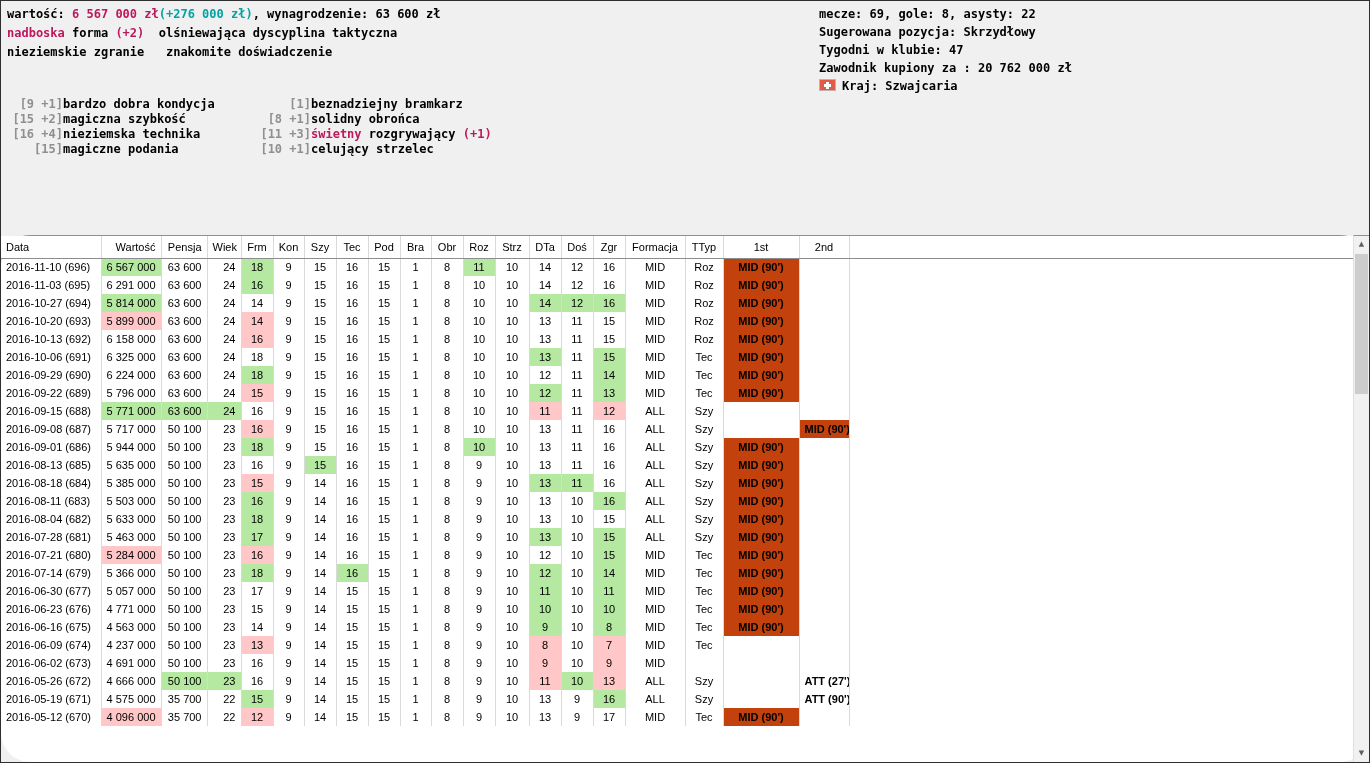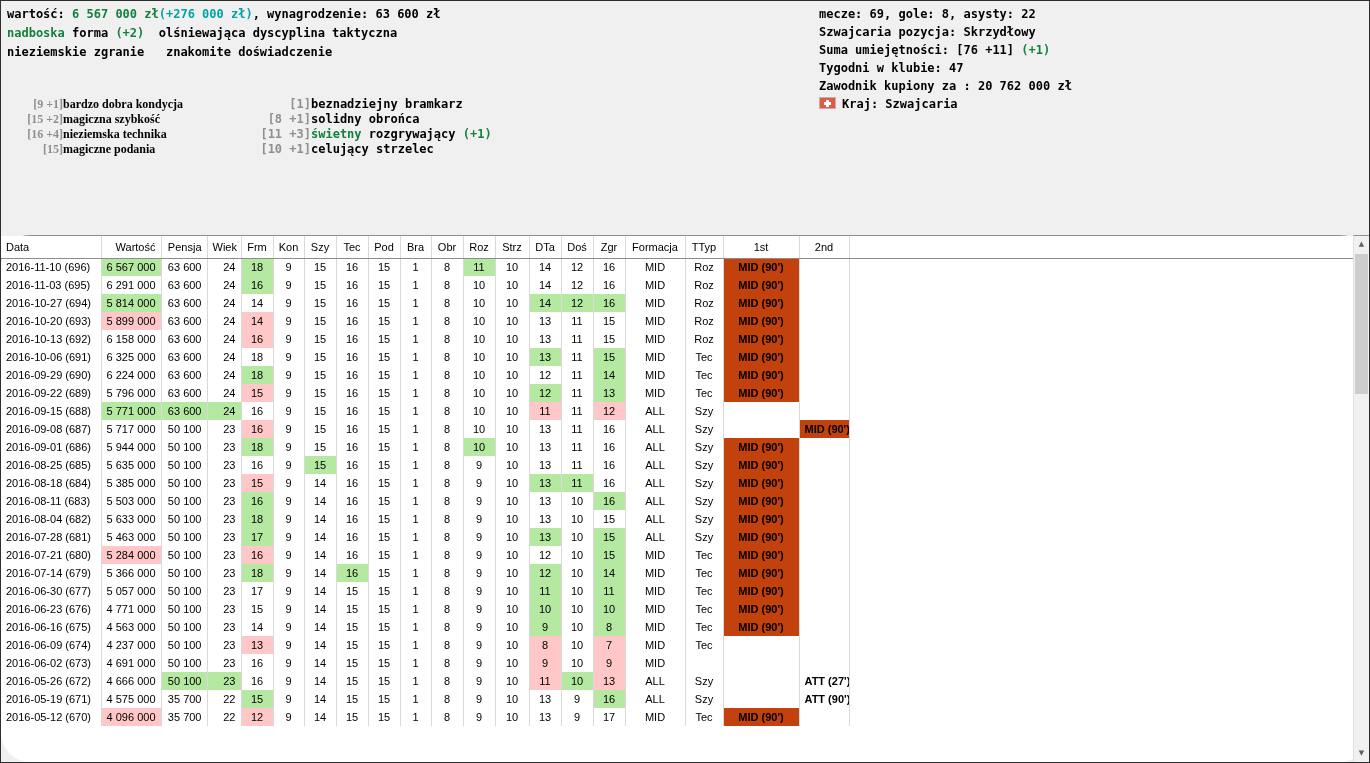--- a/index.html
+++ b/index.html
@@ -1,30 +1,30 @@
 <!DOCTYPE html>
 <html><head>
 <meta charset="utf-8">
 <style>
   html,body{margin:0;padding:0;}
   body{width:1370px;height:763px;overflow:hidden;background:#dcdcdc;}
   *{box-sizing:border-box;}
   .window{position:relative;width:1370px;height:763px;background:#f0f0f0;border:1px solid #2e2e2e;overflow:hidden;font-family:"DejaVu Sans Mono",monospace;}
   .c-k{color:#000000;}
-  .c-g{color:#15803d;}
+  .c-g{color:#be185d;}
   .c-t{color:#00a3a3;}
   .c-gray{color:#8f8f8f;}
   #header-lines{position:absolute;left:6px;top:4px;font-size:12px;font-weight:bold;}
   .hline{height:19px;line-height:19px;white-space:pre;}
   .flag{display:inline-block;width:17px;height:12px;margin-right:6px;vertical-align:-1px;border:1px solid #c0b0b0;
         background:linear-gradient(#fff,#fff) 50% 50%/7px 3px no-repeat,
                    linear-gradient(#fff,#fff) 50% 50%/3px 7px no-repeat,
                    #e05a46;}
   .skills-col{position:absolute;top:96px;font-size:12px;font-weight:bold;}
-  #skills-left{left:6px;font-family:Liberation Serif, serif;}
+  #skills-left{left:6px;}
   #skills-right{left:258px;}
   .skill-line{height:15px;line-height:15px;white-space:pre;}
   .skill-num{display:inline-block;text-align:right;}
   #skills-left .skill-num{width:56px;}
   #skills-right .skill-num{width:52px;}
   .right-block{position:absolute;left:818px;top:4px;font-size:12px;font-weight:bold;}
   .iline{height:18px;line-height:18px;white-space:pre;}
   .table-area{position:absolute;left:0;right:0;top:234px;bottom:0;background:#ffffff;border-top:1px solid #909090;border-radius:29px;}
   .grid{border-collapse:collapse;table-layout:fixed;width:1352px;font-family:"Liberation Sans","DejaVu Sans",sans-serif;font-size:11px;color:#000;}
   .grid th{height:22px;font-weight:normal;border-bottom:1px solid #8c8c8c;border-right:1px solid #d9d9d9;padding:0 5px;overflow:hidden;white-space:nowrap;background:#ffffff;}
@@ -63,22 +63,21 @@
   <div id="skills-right" class="skills-col">
       <div class="skill-line"><span class="skill-num c-gray">[1]</span><span class="c-k">beznadziejny bramkarz</span></div>
       <div class="skill-line"><span class="skill-num c-gray">[8 +1]</span><span class="c-k">solidny obrońca</span></div>
       <div class="skill-line"><span class="skill-num c-gray">[11 +3]</span><span class="c-g">świetny</span><span class="c-k"> rozgrywający </span><span class="c-g">(+1)</span></div>
       <div class="skill-line"><span class="skill-num c-gray">[10 +1]</span><span class="c-k">celujący strzelec</span></div>
     </div>
 
   <div class="right-block">
     <div id="info-lines">
         <div class="iline"><span class="c-k">mecze: 69, gole: 8, asysty: 22</span></div>
-        <div class="iline"><span class="c-k">Szwajcaria pozycja: Skrzydłowy</span></div>
-        <div class="iline"><span class="c-k">Suma umiejętności: [76 +11] </span><span class="c-g">(+1)</span></div>
+        <div class="iline"><span class="c-k">Sugerowana pozycja: Skrzydłowy</span></div>
         <div class="iline"><span class="c-k">Tygodni w klubie: 47</span></div>
         <div class="iline"><span class="c-k">Zawodnik kupiony za : 20 762 000 zł</span></div>
       </div>
     <div class="country-block">
       <div class="iline"><span class="flag"></span><span class="c-k">Kraj: Szwajcaria</span></div>
     </div>
   </div>
 
   <div class="table-area">
     <table class="grid">
@@ -355,21 +354,21 @@
             <td class="al-c ci-13">13</td>
             <td class="al-c ci-14">11</td>
             <td class="al-c ci-15">16</td>
             <td class="al-c ci-16">ALL</td>
             <td class="al-c ci-17">Szy</td>
             <td class="al-c ci-18 hl-y">MID (90')</td>
             <td class="al-c ci-19"></td>
             <td class="filler"></td>
           </tr>
           <tr>
-            <td class="al-l ci-0">2016-08-25 (685)</td>
+            <td class="al-l ci-0">2016-08-13 (685)</td>
             <td class="al-r ci-1">5 635 000</td>
             <td class="al-r ci-2">50 100</td>
             <td class="al-r ci-3">23</td>
             <td class="al-c ci-4">16</td>
             <td class="al-c ci-5">9</td>
             <td class="al-c ci-6 hl-g">15</td>
             <td class="al-c ci-7">16</td>
             <td class="al-c ci-8">15</td>
             <td class="al-c ci-9">1</td>
             <td class="al-c ci-10">8</td>

